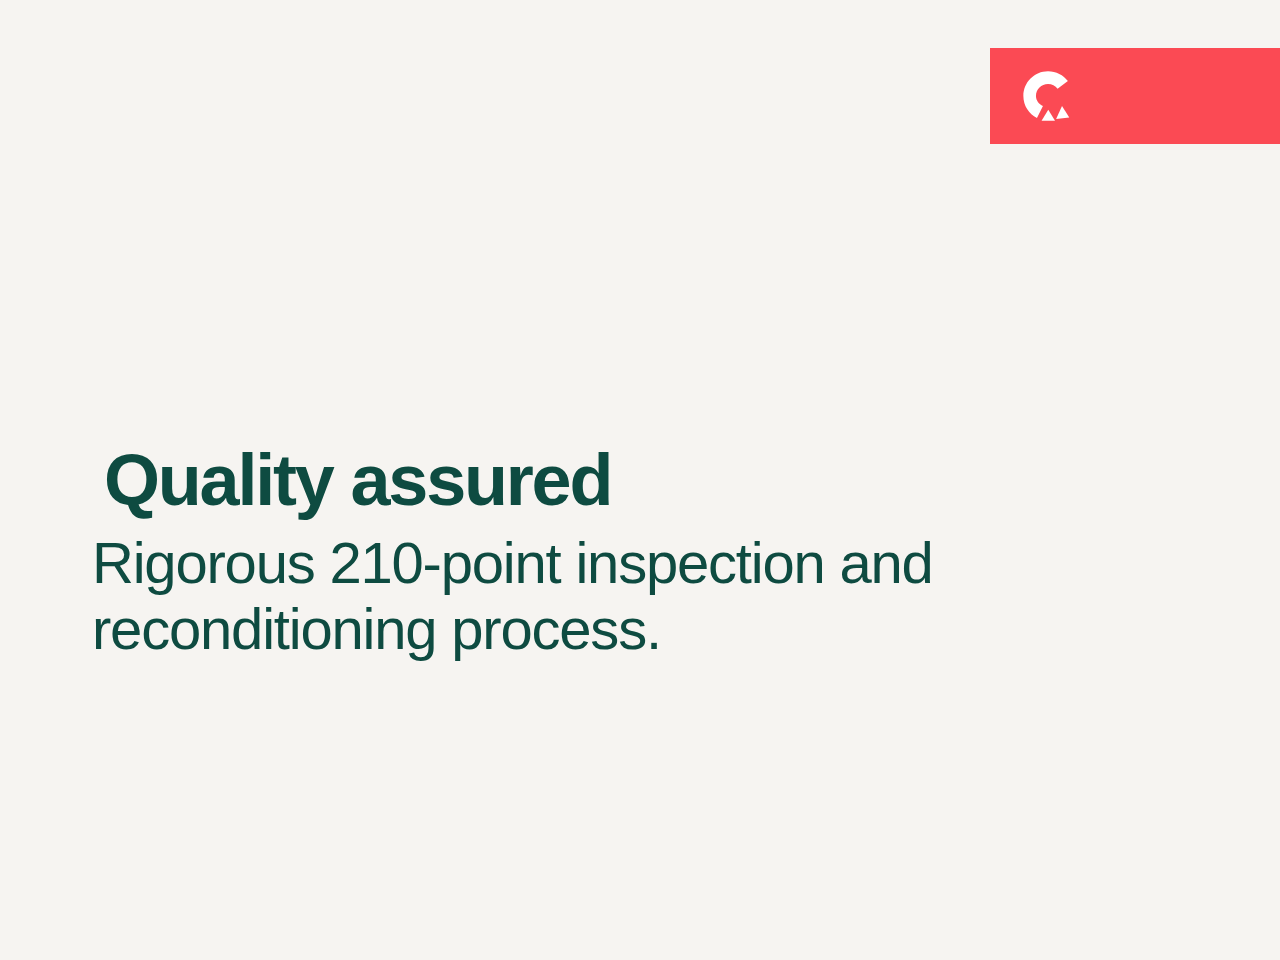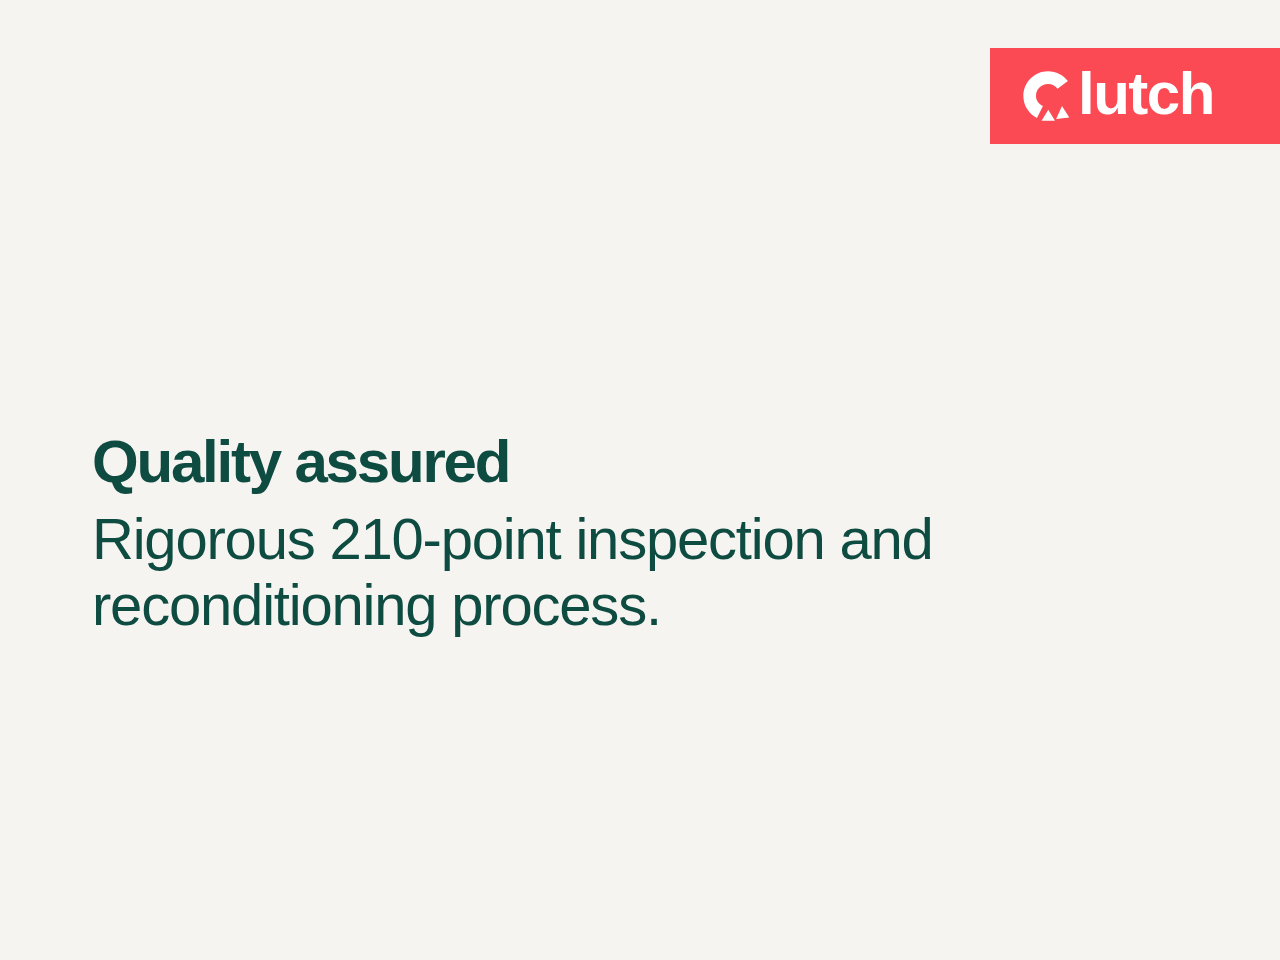--- a/index.html
+++ b/index.html
@@ -76,22 +76,22 @@
 
   
   .copy-block {
     position: absolute;
     left: 92px;
     top: 432px;
     width: 900px;
   }
 
   .headline {
-    margin: 0;
-    font-size: 60px;
+    margin: 12px;
+    font-size: 72px;
     font-weight: 700;
     letter-spacing: -2.2px;
     line-height: 1.0;
     color: #0e4b41;
     white-space: nowrap;
   }
 
   .subcopy {
     margin: 14px 0 16px 0;
     font-size: 58px;
@@ -107,21 +107,20 @@
 
 <div class="slide">
 
   <div class="brand-band">
     <div class="logo-lockup">
       <svg class="logo-mark" viewBox="0 0 100 100" aria-hidden="true">
         <path fill="#ffffff" d="M50 6 C25.7 6 6 25.7 6 50 C6 67.2 15.9 82.1 30.3 89.3 L41.0 68.0 C33.6 64.4 28.5 57.8 28.5 50 C28.5 38.1 38.1 28.5 50 28.5 C57.0 28.5 63.2 31.8 67.1 37.0 L85.5 23.4 C77.4 12.9 64.5 6 50 6 Z"></path>
         <path fill="#ffffff" d="M50.5 74.5 L62.5 94.0 L38.5 94.0 Z"></path>
         <path fill="#ffffff" d="M75.0 68.0 L88.0 88.5 L64.5 91.0 Z"></path>
       </svg>
-      <span class="logo-wordmark">lutch</span>
     </div>
   </div>
 
 
   <div class="copy-block">
     <h1 class="headline">Quality assured</h1>
     <p class="subcopy">Rigorous 210-point inspection and reconditioning process.</p>
   </div>
 
 </div>

